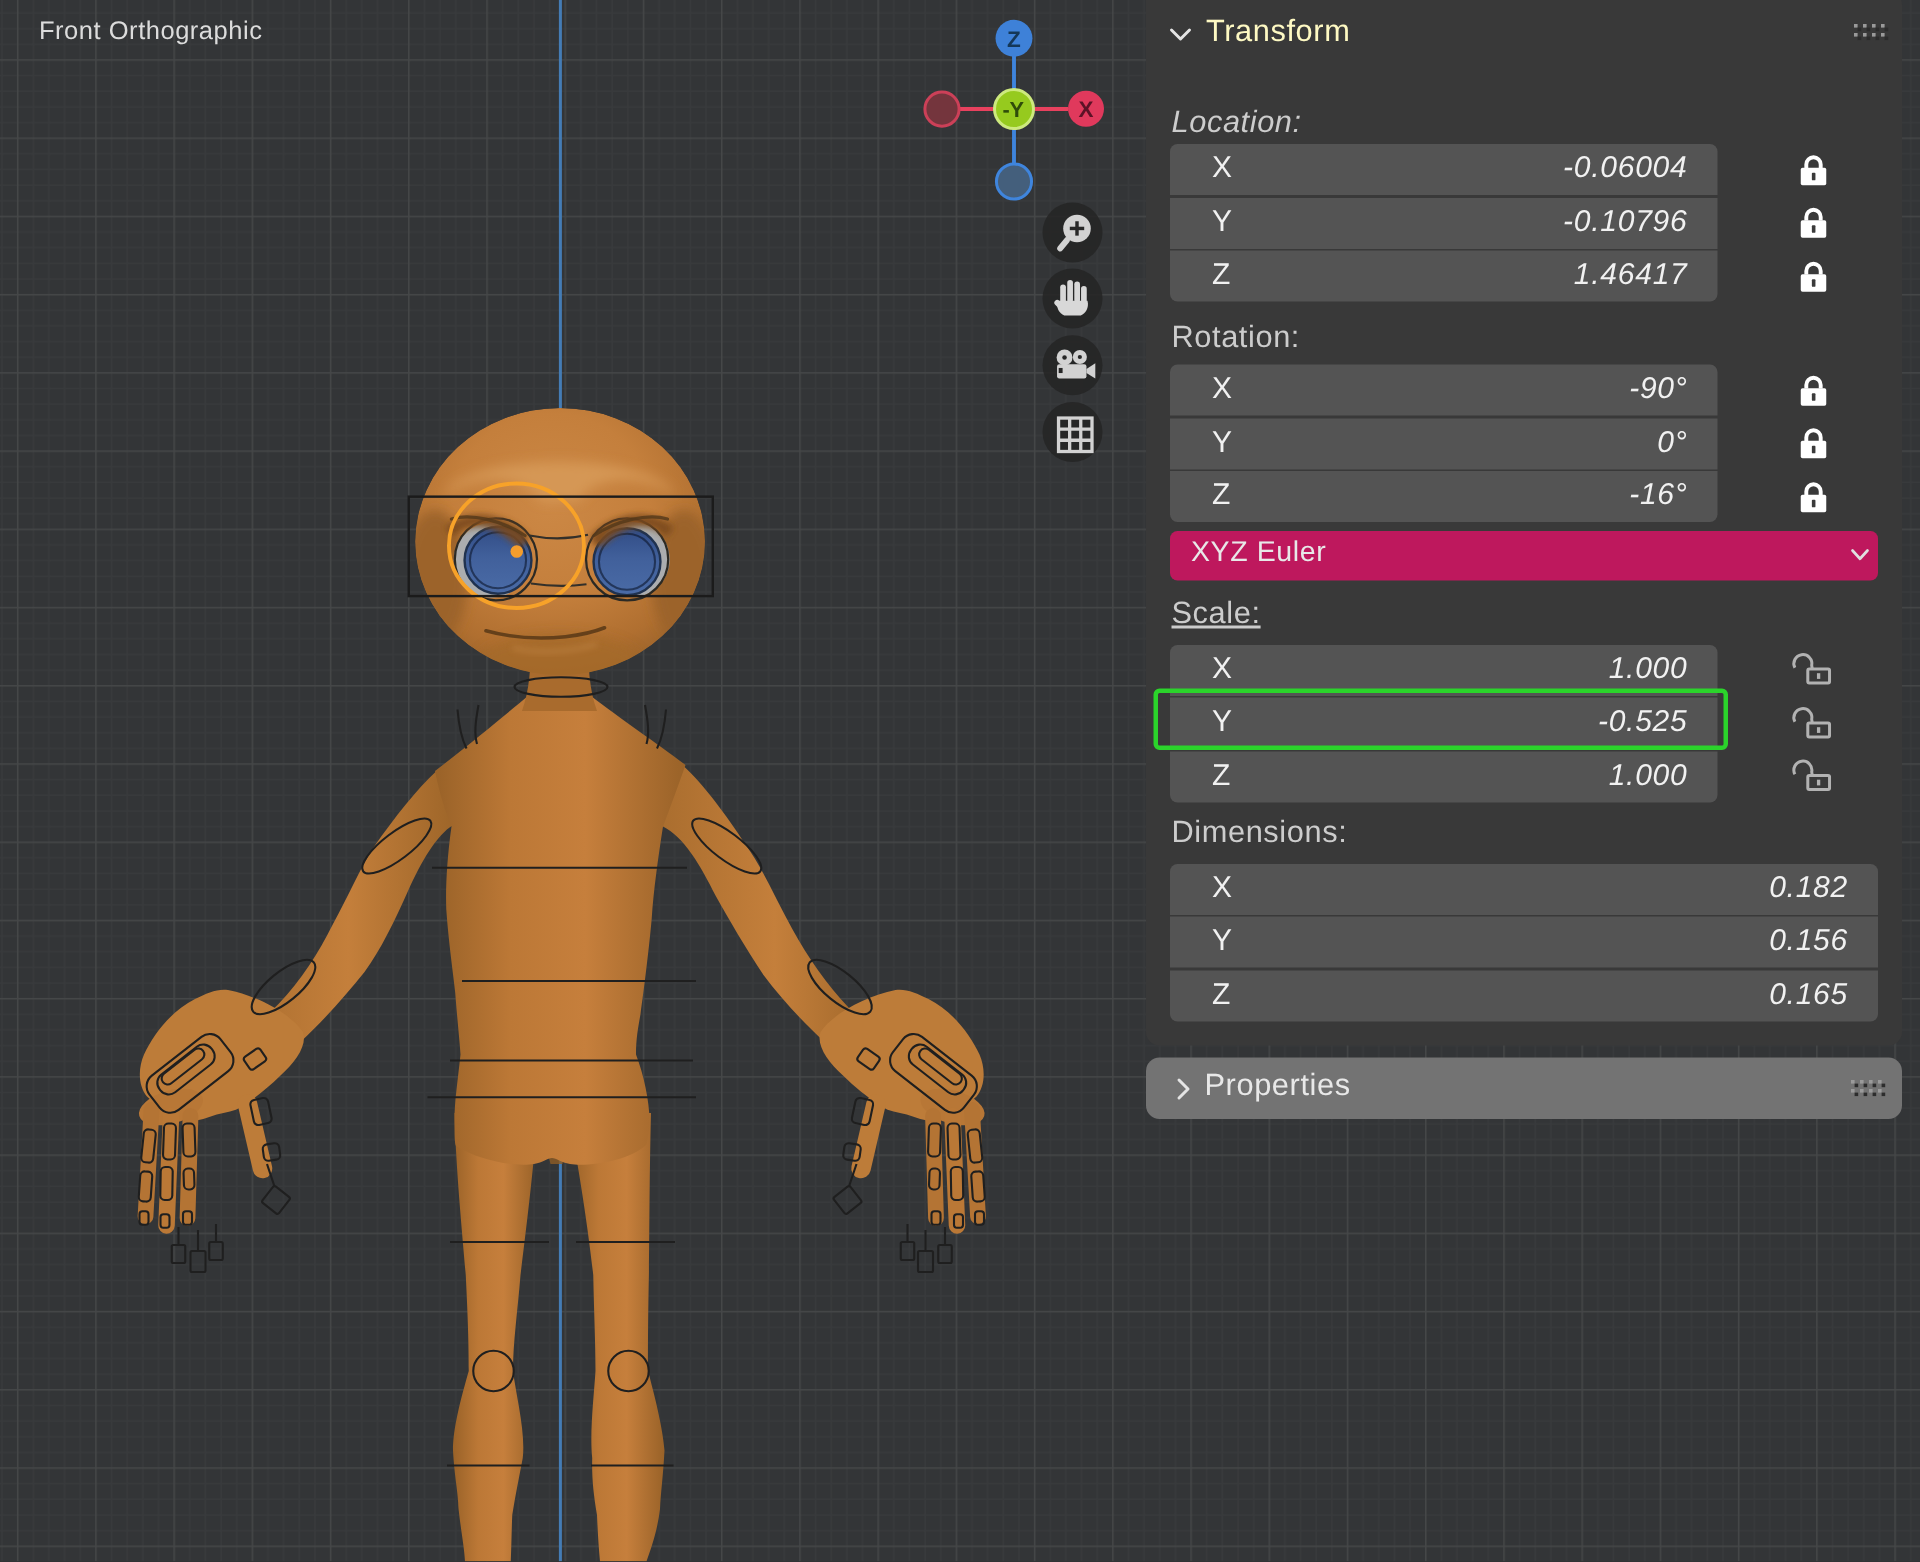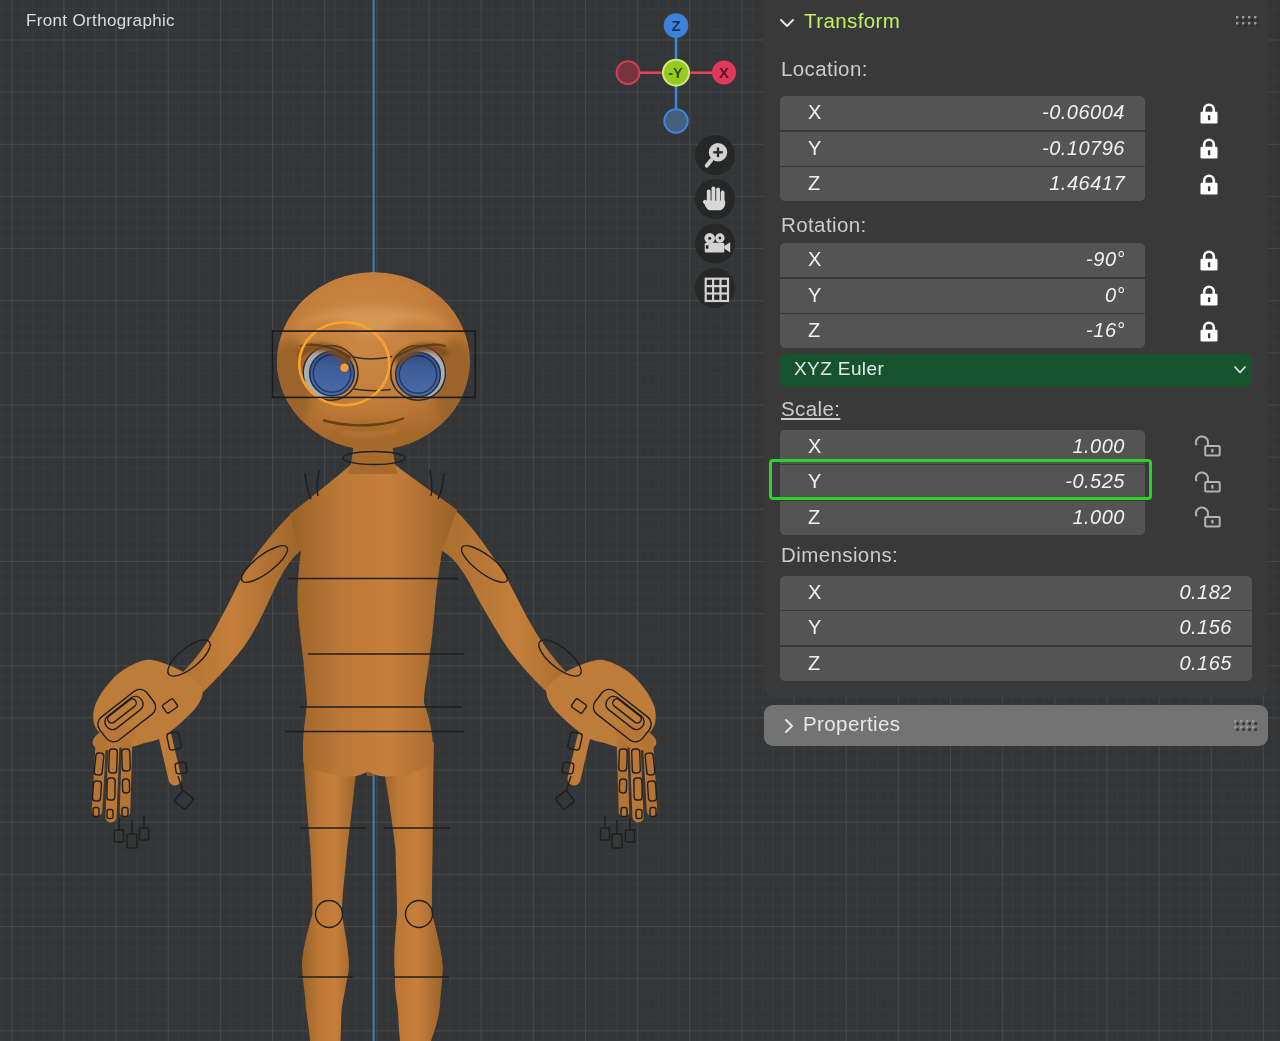--- a/index.html
+++ b/index.html
@@ -10,21 +10,21 @@
   #t2{position:absolute;left:26px;top:37px;font-size:17px;letter-spacing:-0.2px;color:#e2e2e2;}
   #panel{position:absolute;left:764px;top:-6px;width:504px;height:703px;background:#393939;border-radius:0 9px 9px 9px;}
   #props{position:absolute;left:764px;top:705px;width:504px;height:41px;background:#737373;border-radius:9px;}
   .sechead{position:absolute;left:17px;font-size:20.5px;letter-spacing:0.4px;color:#cccccc;}
   .row{position:absolute;left:16px;width:365px;height:34px;background:#545454;color:#f1f1f1;font-size:20px;letter-spacing:0.5px;}
   .row .lab{position:absolute;left:28px;top:5px;}
   .row .val{position:absolute;right:20px;top:5px;font-style:italic;}
   .rtop{border-radius:5px 5px 0 0;}
   .rbot{border-radius:0 0 5px 5px;}
   .wide{width:472px;}
-  #euler{position:absolute;left:16px;top:360px;width:472px;height:33px;background:#14532d;border-radius:5px;color:#e8e8e8;font-size:19px;letter-spacing:0.4px;}
+  #euler{position:absolute;left:16px;top:360px;width:472px;height:33px;background:#be185d;border-radius:5px;color:#e8e8e8;font-size:19px;letter-spacing:0.4px;}
   #greenbox{position:absolute;left:5px;top:465px;width:377px;height:35px;border:3.5px solid #2bd42b;border-radius:4px;}
   .grip{position:absolute;width:26px;height:11px;}
   .lockc{position:absolute;width:18px;height:22px;}
   .locko{position:absolute;width:27px;height:22px;}
 </style>
 </head>
 <body>
 <div id="stage">
   <svg id="vpsvg" width="1280" height="1041" viewBox="0 0 1280 1041">
 
@@ -255,21 +255,21 @@
     </g>
   </svg>
 
   <div id="t1">Front Orthographic</div>
 
   <div id="panel">
 
     <svg style="position:absolute;left:15px;top:22px" width="16" height="14" viewBox="0 0 16 14">
         <path d="M2,4 L8,10 L14,4" stroke="#e4e4e4" stroke-width="2" fill="none" stroke-linecap="round" stroke-linejoin="round"></path>
       </svg>
-    <div style="position:absolute;left:40px;top:15px;font-size:20.5px;letter-spacing:0.4px;color:#bef264;">Transform</div>
+    <div style="position:absolute;left:40px;top:15px;font-size:20.5px;letter-spacing:0.4px;color:#fef9c3;">Transform</div>
     <svg class="grip" style="left:472px;top:22px" width="26" height="11" viewBox="0 0 26 11">
       <g fill="#9a9a9a">
           <rect x="0" y="0" width="2.4" height="2.4"></rect>
           <rect x="6" y="0" width="2.4" height="2.4"></rect>
           <rect x="12" y="0" width="2.4" height="2.4"></rect>
           <rect x="18" y="0" width="2.4" height="2.4"></rect>
           <rect x="0" y="6" width="2.4" height="2.4"></rect>
           <rect x="6" y="6" width="2.4" height="2.4"></rect>
           <rect x="12" y="6" width="2.4" height="2.4"></rect>
           <rect x="18" y="6" width="2.4" height="2.4"></rect>
@@ -279,21 +279,21 @@
           <rect x="8.4" y="2.4" width="2.4" height="2.4"></rect>
           <rect x="14.4" y="2.4" width="2.4" height="2.4"></rect>
           <rect x="20.4" y="2.4" width="2.4" height="2.4"></rect>
           <rect x="2.4" y="8.4" width="2.4" height="2.4"></rect>
           <rect x="8.4" y="8.4" width="2.4" height="2.4"></rect>
           <rect x="14.4" y="8.4" width="2.4" height="2.4"></rect>
           <rect x="20.4" y="8.4" width="2.4" height="2.4"></rect>
         </g>
     </svg>
 
-    <div class="sechead" style="top:63px;">Location:</div>
+    <div class="sechead" style="top:76px;font-style:italic;">Location:</div>
     <div class="row rtop" style="top:102px;">
         <span class="lab">X</span>
         <span class="val">-0.06004</span>
       </div>
     <div class="row" style="top:137.5px;">
         <span class="lab">Y</span>
         <span class="val">-0.10796</span>
       </div>
     <div class="row rbot" style="top:173px;">
         <span class="lab">Z</span>

